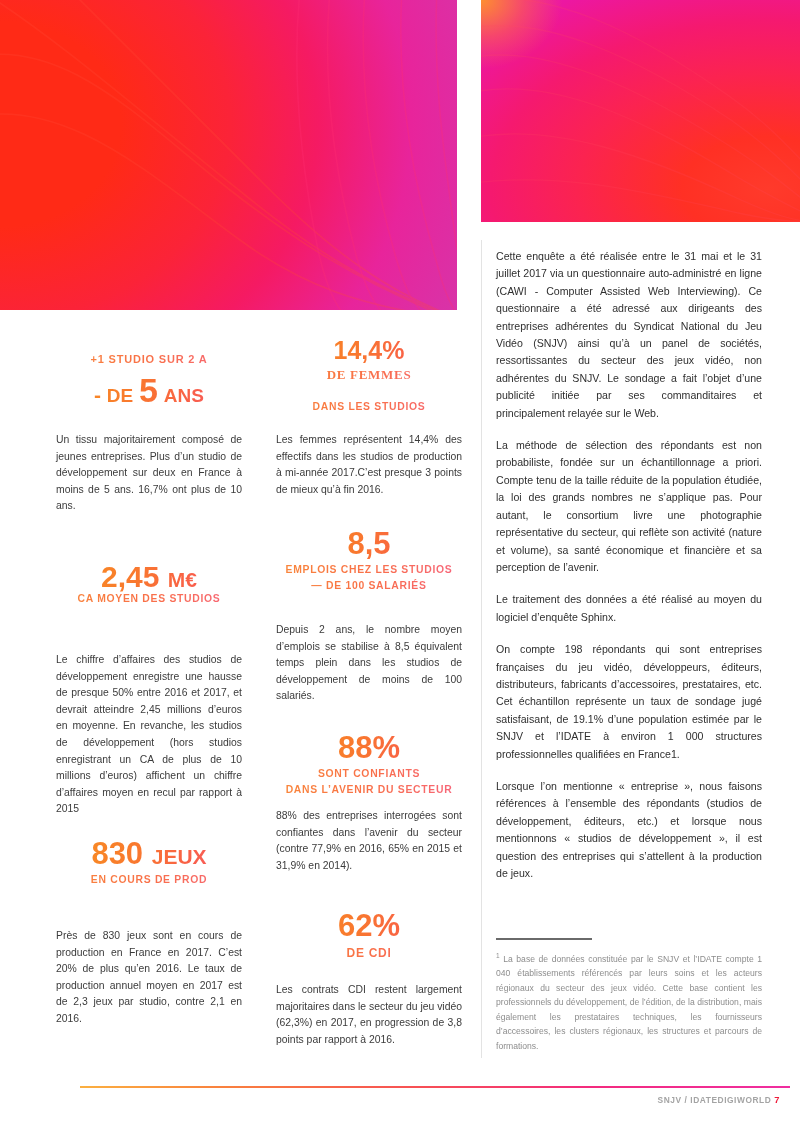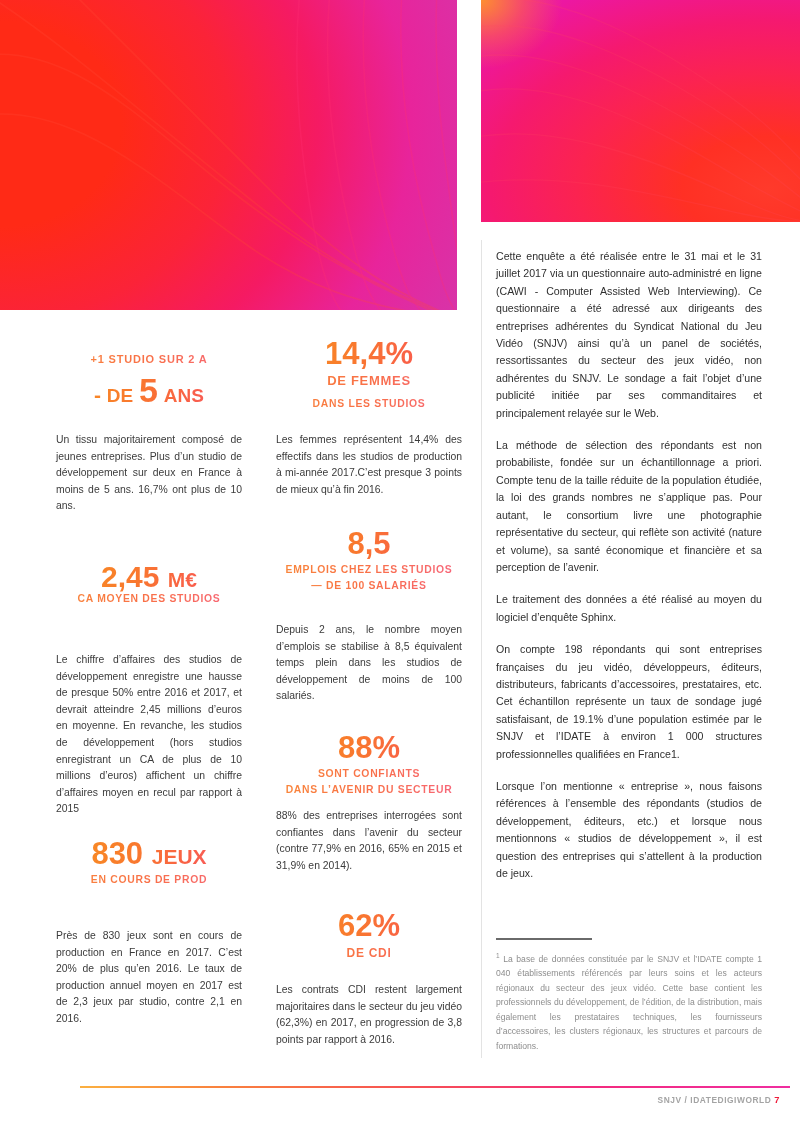--- a/index.html
+++ b/index.html
@@ -232,23 +232,23 @@
       <span style="font-size:21px;">JEUX</span>
     </div>
     <div class="stat-sub" style="font-size:10.4px; margin-top:4px;">EN COURS DE PROD</div>
   </div>
   <div class="body-text" style="position:absolute; top:928px; left:0; width:186px;">Près de 830 jeux sont en cours de production en France en 2017. C’est 20% de plus qu’en 2016. Le taux de production annuel moyen en 2017 est de 2,3 jeux par studio, contre 2,1 en 2016.</div>
 </div>
 
 <div class="col col-mid">
 
   <div class="stat" style="position:absolute; top:338px; left:0; width:186px;">
-    <div class="stat-big" style="font-size:31px;">14,4%</div>
-    <div class="stat-sub" style="font-size:13px; margin-top:3px;">DE FEMMES</div>
-    <div class="stat-sub" style="font-size:10.4px; margin-top:7px;">DANS LES STUDIOS</div>
+    <div class="stat-big" style="font-size:25px;">14,4%</div>
+    <div class="stat-sub" style="font-size:13px; margin-top:3px;font-family:Liberation Serif, serif;">DE FEMMES</div>
+    <div class="stat-sub" style="font-size:10.4px; margin-top:16px;">DANS LES STUDIOS</div>
   </div>
   <div class="body-text" style="position:absolute; top:432px; left:0; width:186px;">Les femmes représentent 14,4% des effectifs dans les studios de production à mi-année 2017.C’est presque 3 points de mieux qu’à fin 2016.</div>
 
   <div class="stat" style="position:absolute; top:528px; left:0; width:186px;">
     <div class="stat-big" style="font-size:31px;">8,5</div>
     <div class="stat-sub" style="font-size:10.4px; margin-top:4px;">EMPLOIS CHEZ LES STUDIOS</div>
     <div class="stat-sub" style="font-size:10.4px; margin-top:2px;">— DE 100 SALARIÉS</div>
   </div>
   <div class="body-text" style="position:absolute; top:622px; left:0; width:186px;">Depuis 2 ans, le nombre moyen d’emplois se stabilise à 8,5 équivalent temps plein dans les studios de développement de moins de 100 salariés.</div>
 

